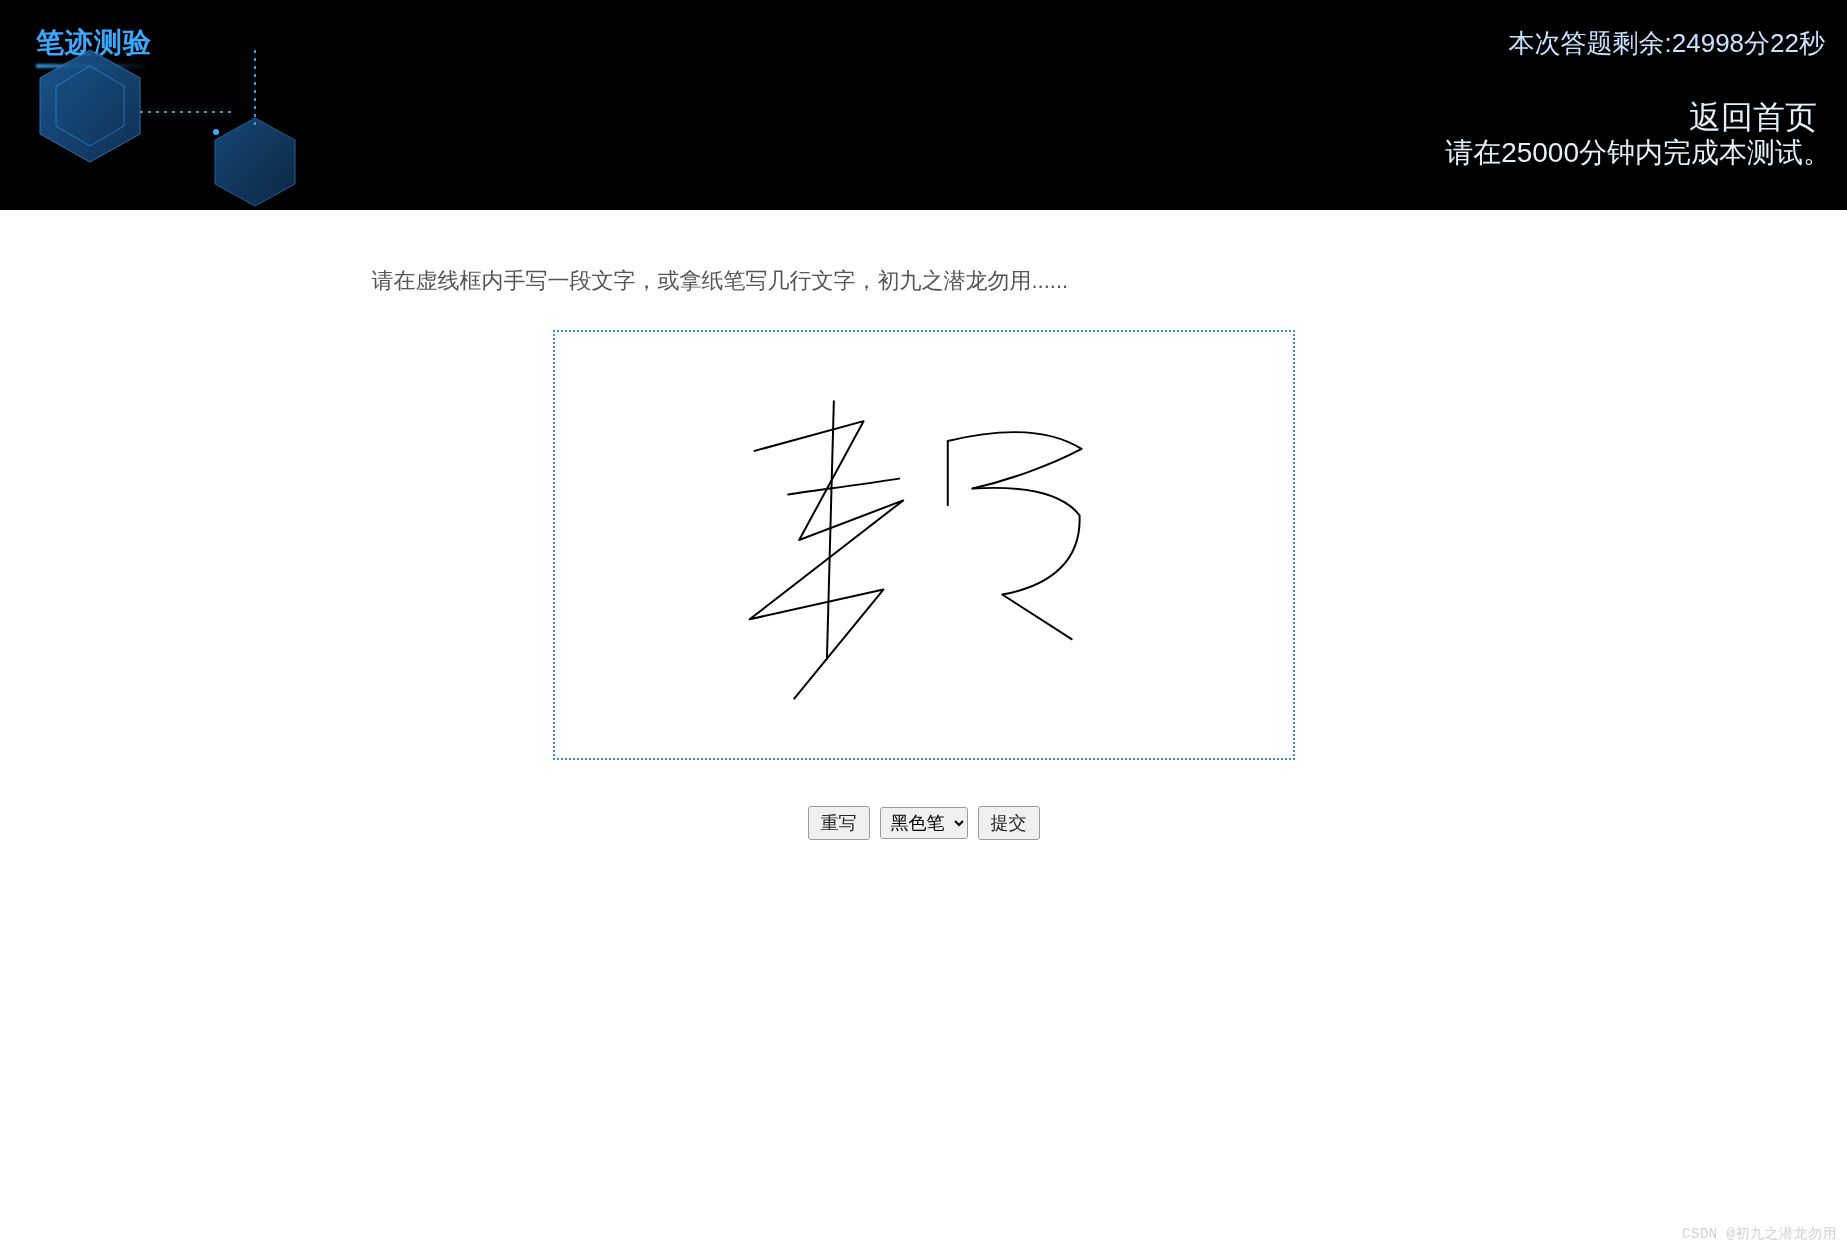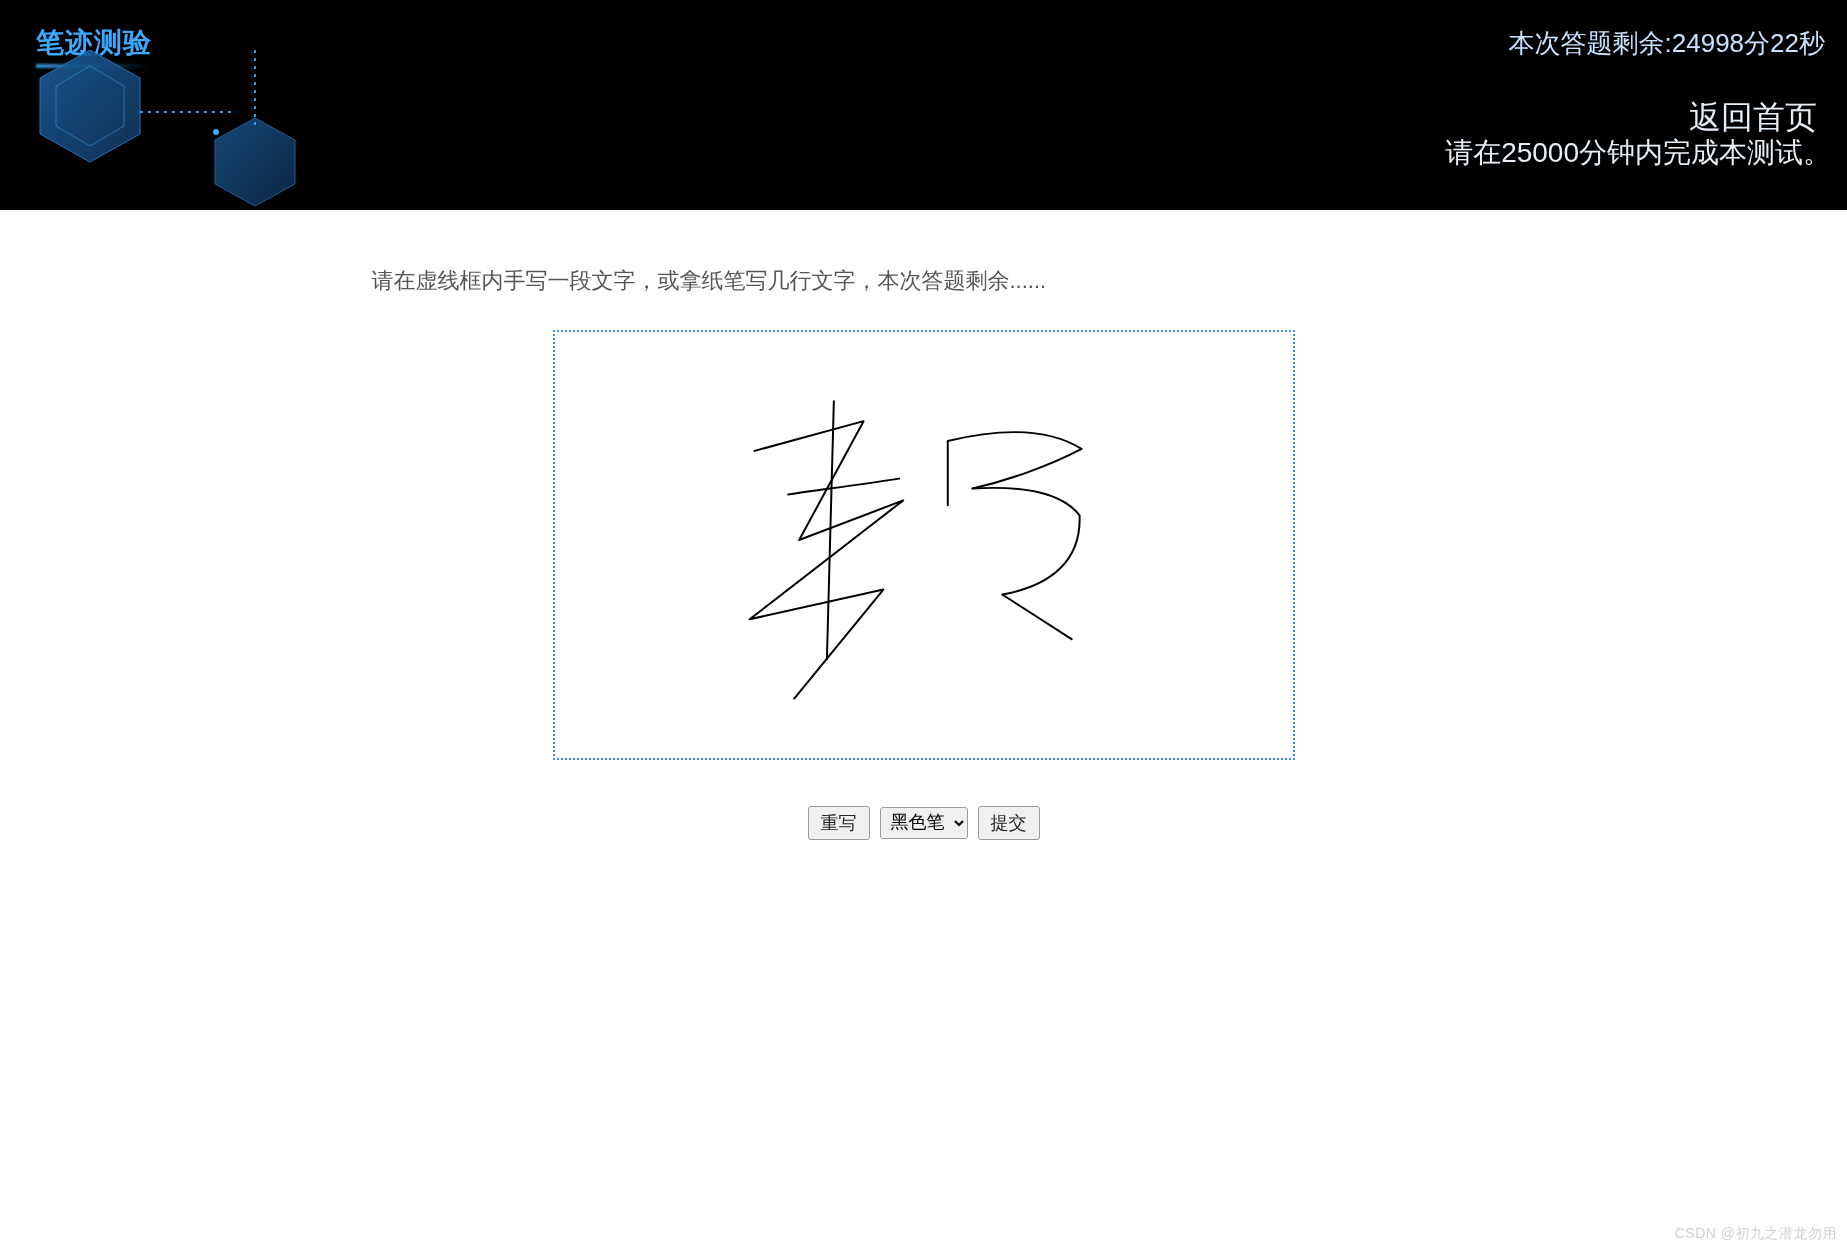--- a/index.html
+++ b/index.html
@@ -99,35 +99,36 @@
     font-family: inherit;
     font-size: 18px;
     padding: 4px 12px;
     background: #f0f0f0;
     border: 1px solid #9a9a9a;
     border-radius: 3px;
     cursor: pointer;
     color: #222;
   }
   .select {
-    font-family: Liberation Mono, monospace;
+    font-family: Liberation Serif, serif;
     font-size: 18px;
     padding: 4px 6px;
     background: #f0f0f0;
     border: 1px solid #9a9a9a;
     border-radius: 3px;
     cursor: pointer;
   }
   .watermark {
     position: fixed;
     right: 10px;
     bottom: 6px;
     font-size: 14px;
     color: #d0d0d0;
     letter-spacing: 0.5px;
+    font-family: Liberation Mono, monospace;
   }
 </style>
 </head>
 <body>
 
 <div class="header">
   <div class="title">笔迹测验</div>
 
   <svg class="hex-deco" viewBox="0 0 320 170">
     <defs>
@@ -149,21 +150,21 @@
     </g>
     <circle cx="196" cy="92" r="3" fill="#3aa9ff"></circle>
   </svg>
 
   <div class="timer">本次答题剩余:24998分22秒</div>
   <a class="nav-home">返回首页</a>
   <div class="deadline">请在25000分钟内完成本测试。</div>
 </div>
 
 <div class="content">
-  <div class="instruction">请在虚线框内手写一段文字，或拿纸笔写几行文字，本次答题剩余......</div>
+  <div class="instruction">请在虚线框内手写一段文字，或拿纸笔写几行文字，初九之潜龙勿用......</div>
 
   <div class="canvas-wrap">
     <svg class="handwriting-area" viewBox="0 0 742 430" aria-label="手写输入区">
       <g fill="none" stroke="#000000" stroke-width="2" stroke-linecap="round" stroke-linejoin="round">
 
         <path d="M200 120 L310 90 L245 210 L350 170 L195 290 L330 260 L240 370"></path>
         <path d="M280 70 C278 150 276 240 273 330"></path>
         <path d="M234 164 C260 160 300 155 346 148"></path>
 
         <path d="M395 110 L395 175"></path>

